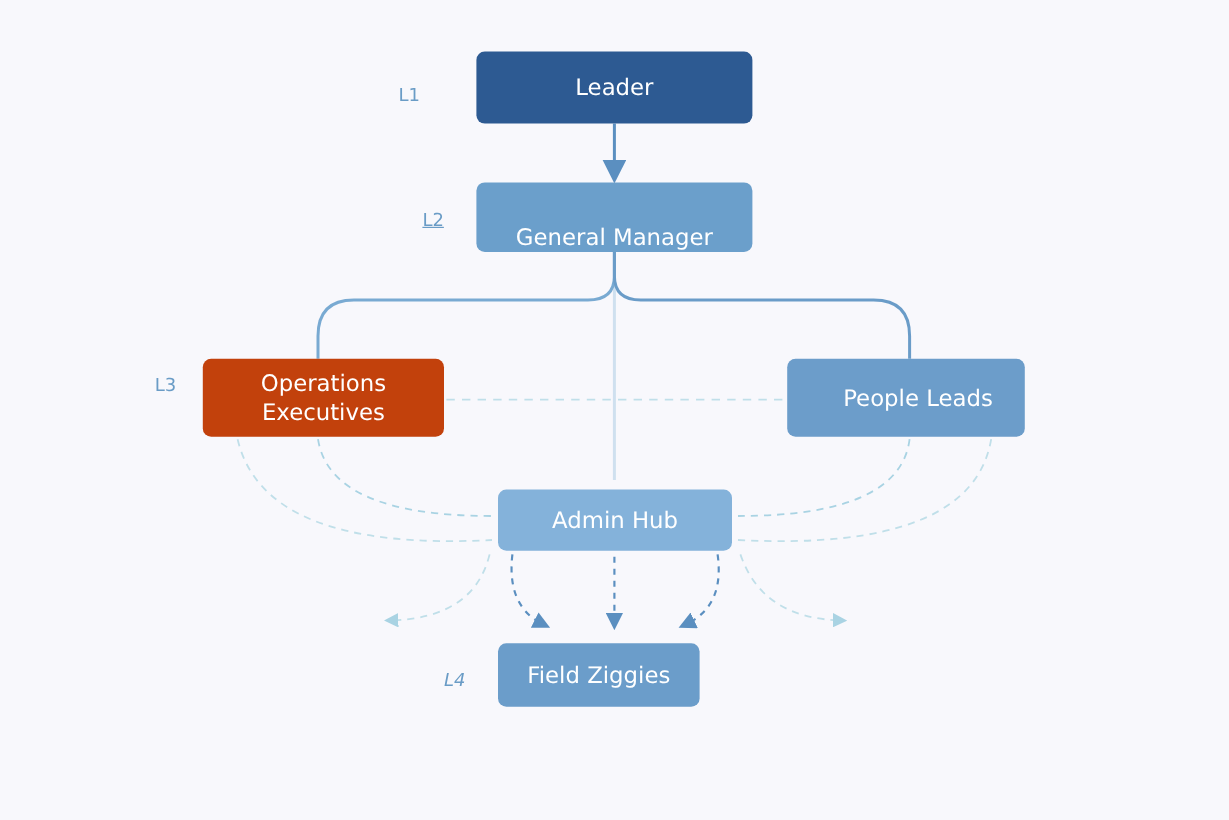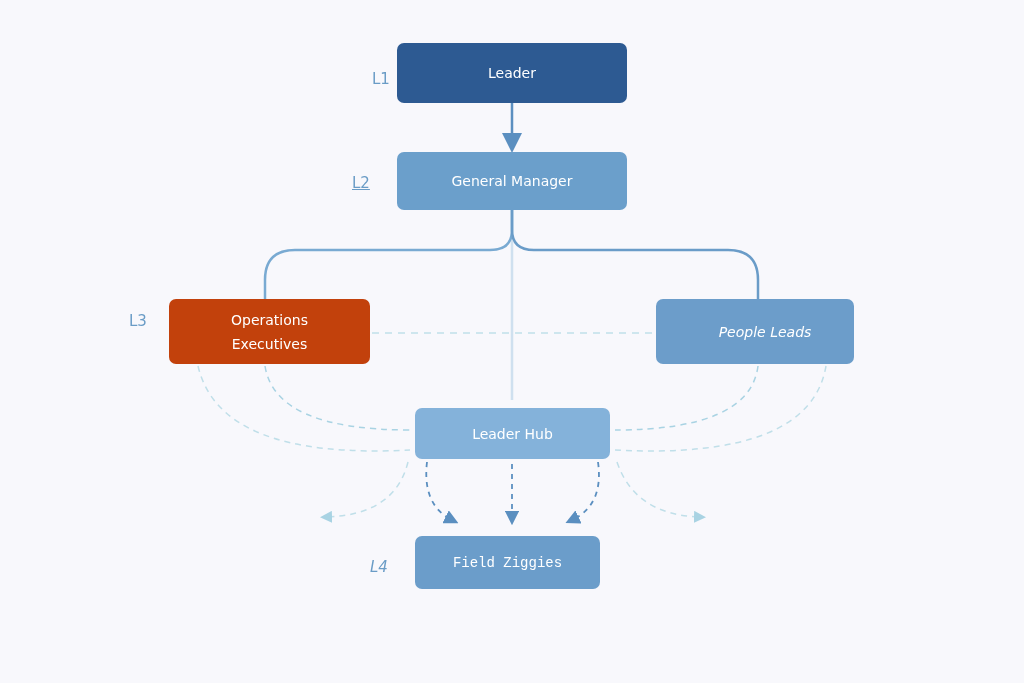--- a/index.html
+++ b/index.html
@@ -7,36 +7,36 @@
     width: 1024px; height: 683px; overflow: hidden;
     background: #f8f8fc;
     font-family: "DejaVu Sans", "Liberation Sans", sans-serif;
     position: relative;
   }
   #canvas { position: absolute; left: 0; top: 0; width: 1024px; height: 683px; }
   .node {
     position: absolute; box-sizing: border-box;
     border-radius: 7px; color: #ffffff;
     display: flex; align-items: center; justify-content: center;
-    text-align: center; font-size: 14px; line-height: 24px;
+    text-align: center; font-size: 19px; line-height: 24px;
     cursor: pointer;
   }
   .node span { display: block; }
   .lvl {
     position: absolute; color: #6a9cc6; font-size: 15px;
     font-family: "DejaVu Sans", sans-serif;
   }
   #n-leader   { left: 397px; top: 43px;  width: 230px; height: 60px; background: #2d5a92; }
-  #n-gm       { left: 397px; top: 152px; width: 230px; height: 58px; background: #6b9fcb; }
+  #n-gm       { left: 397px; top: 152px; width: 230px; height: 58px; background: #6b9fcb; align-items: flex-end; }
   #n-ops      { left: 169px; top: 299px; width: 201px; height: 65px; background: #c2410c; }
   #n-people   { left: 656px; top: 299px; width: 198px; height: 65px; background: #6c9dca; }
   #n-admin    { left: 415px; top: 408px; width: 195px; height: 51px; background: #84b2da; }
-  #n-field    { left: 415px; top: 536px; width: 185px; height: 53px; background: #6b9dca; font-family: Liberation Mono, monospace; }
-  #n-people span { padding-left: 20px; font-style: italic; }
-  #l1 { left: 372px; top: 70px; }
+  #n-field    { left: 415px; top: 536px; width: 168px; height: 53px; background: #6b9dca; }
+  #n-people span { padding-left: 20px; }
+  #l1 { left: 332px; top: 70px; }
   #l2 { left: 352px; top: 174px; text-decoration: underline; }
   #l3 { left: 129px; top: 312px; }
   #l4 { left: 370px; top: 558px; font-style: italic; }
 </style>
 </head>
 <body>
 
 <svg id="canvas" viewBox="0 0 1024 683">
   <defs>
     <marker id="arr" markerWidth="8" markerHeight="8" refX="4" refY="4" orient="auto">
@@ -84,17 +84,17 @@
 <div class="node" id="n-ops">
   <div>
     <span>Operations</span>
     <span>Executives</span>
   </div>
 </div>
 <div class="node" id="n-people">
   <span>People Leads</span>
 </div>
 <div class="node" id="n-admin">
-  <span>Leader Hub</span>
+  <span>Admin Hub</span>
 </div>
 <div class="node" id="n-field">
   <span>Field Ziggies</span>
 </div>
 
 </body></html>

